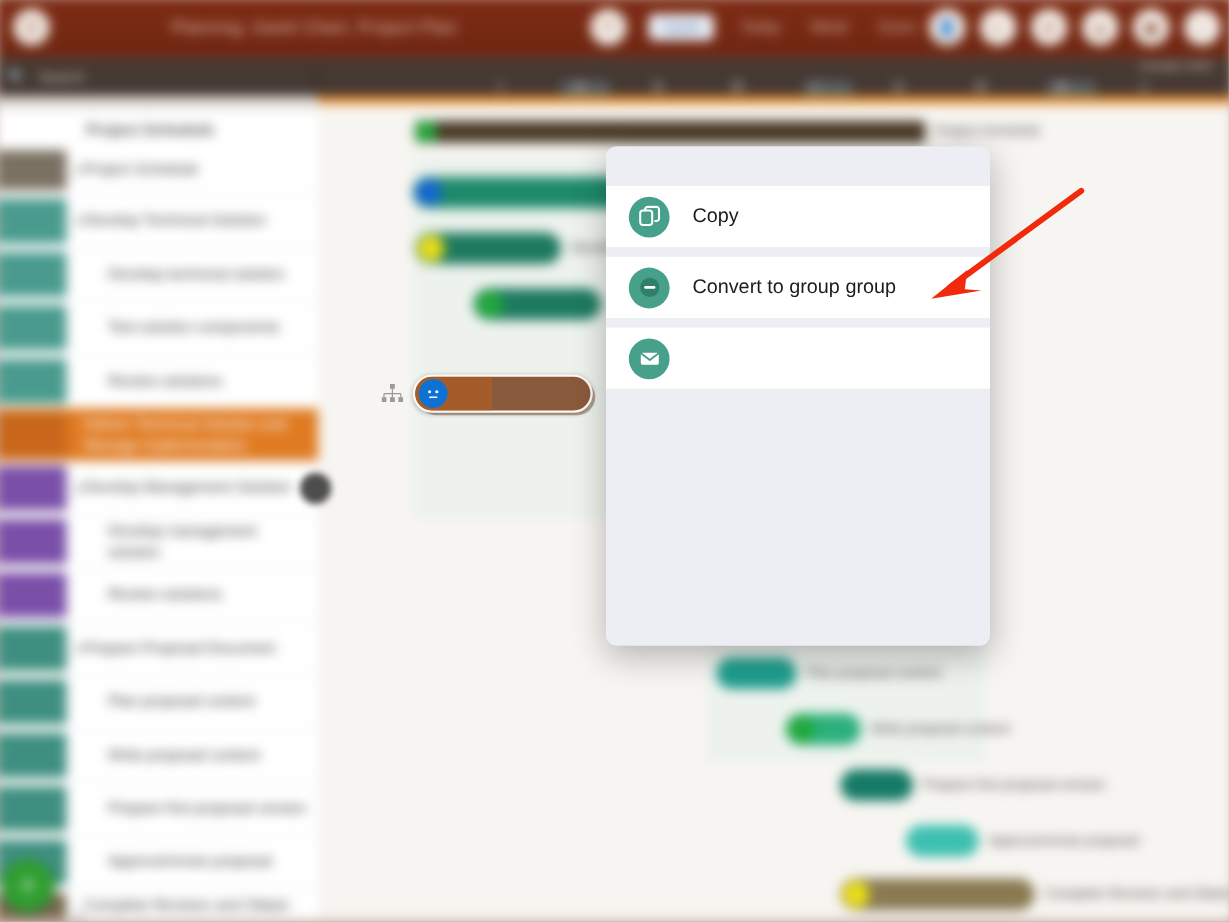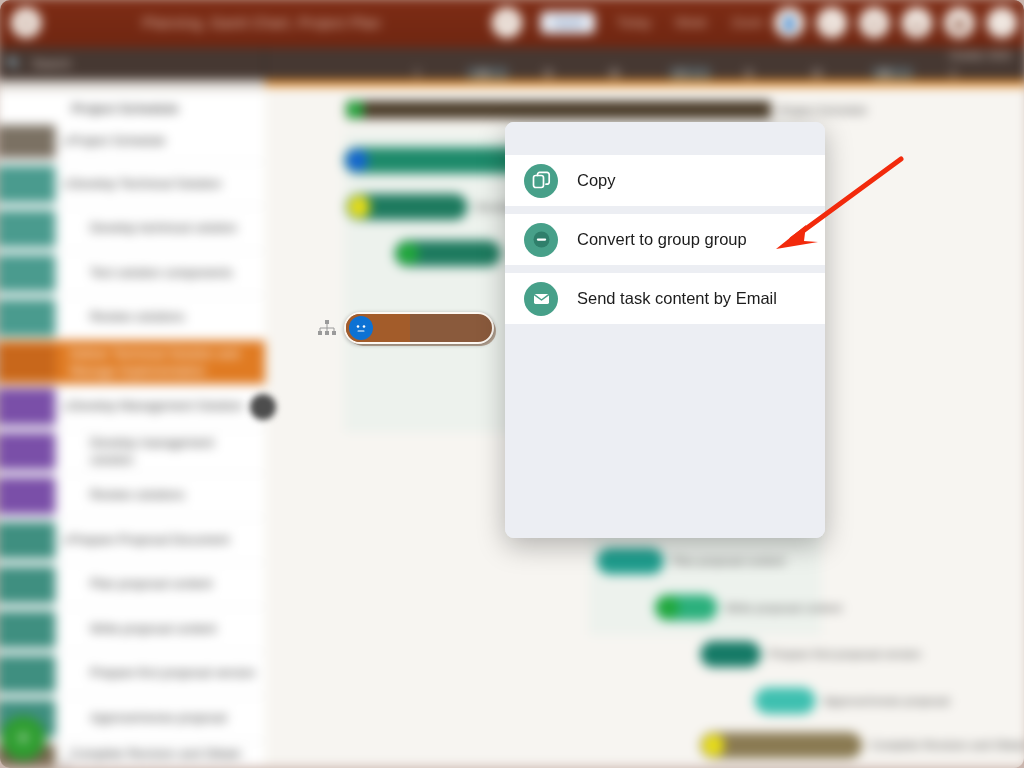--- a/index.html
+++ b/index.html
@@ -6,21 +6,20 @@
   html, body {
     width: 1024px; height: 768px;
     overflow: hidden;
     font-family: "Liberation Sans", sans-serif;
     background: #c9b5ad;
   }
   #app {
     position: relative;
     width: 1024px; height: 768px;
     overflow: hidden;
-    border-radius: 10px;
   }
 
   
   .backdrop {
     position: absolute; inset: 0;
     filter: blur(5px);
     -webkit-filter: blur(5px);
     transform: scale(1.012);
     transform-origin: center;
   }
@@ -496,21 +495,20 @@
 
     <div class="menu-sep"></div>
 
     <div class="menu-item">
       <span class="menu-icon">
         <svg width="19" height="19" viewBox="0 0 19 19">
           <rect x="2" y="5" width="15" height="10" rx="1.4" fill="#fff"></rect>
           <path d="M2.6 5.8 L9.5 11 L16.4 5.8" fill="none" stroke="#47a089" stroke-width="1.5" stroke-linejoin="round" stroke-linecap="round"></path>
         </svg>
       </span>
-      <span class="menu-label">Send task content by Email</span>
     </div>
 
     <div class="menu-body"></div>
   </div>
 
   <svg class="arrow-svg" viewBox="0 0 160 110">
     <line x1="141" y1="14" x2="32" y2="94" stroke="#f22a0c" stroke-width="5" stroke-linecap="round"></line>
     <polygon points="16,104 46,80 44,96 58,97" fill="#f22a0c"></polygon>
   </svg>
 

